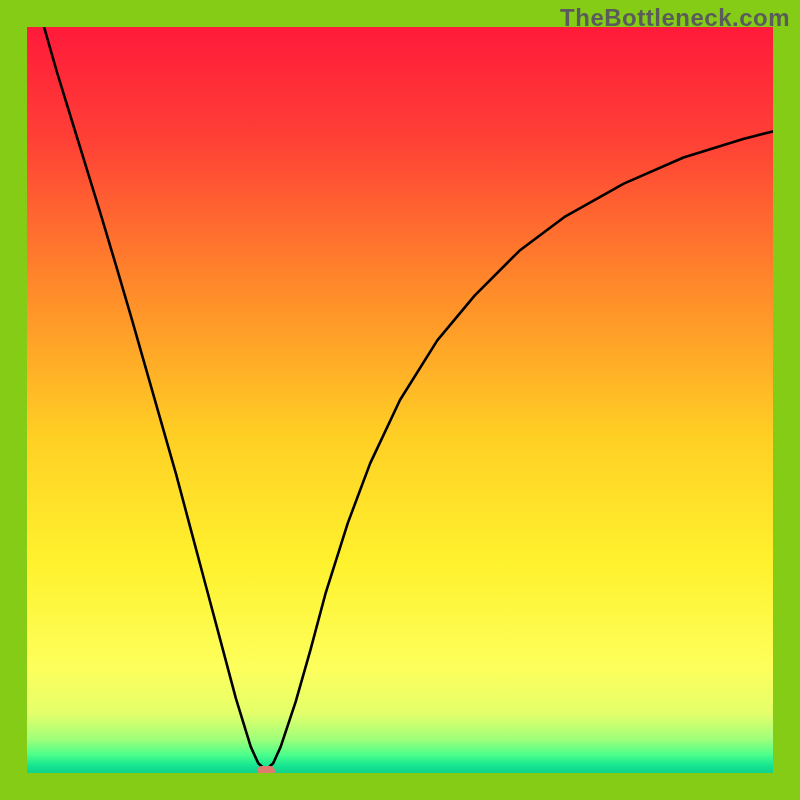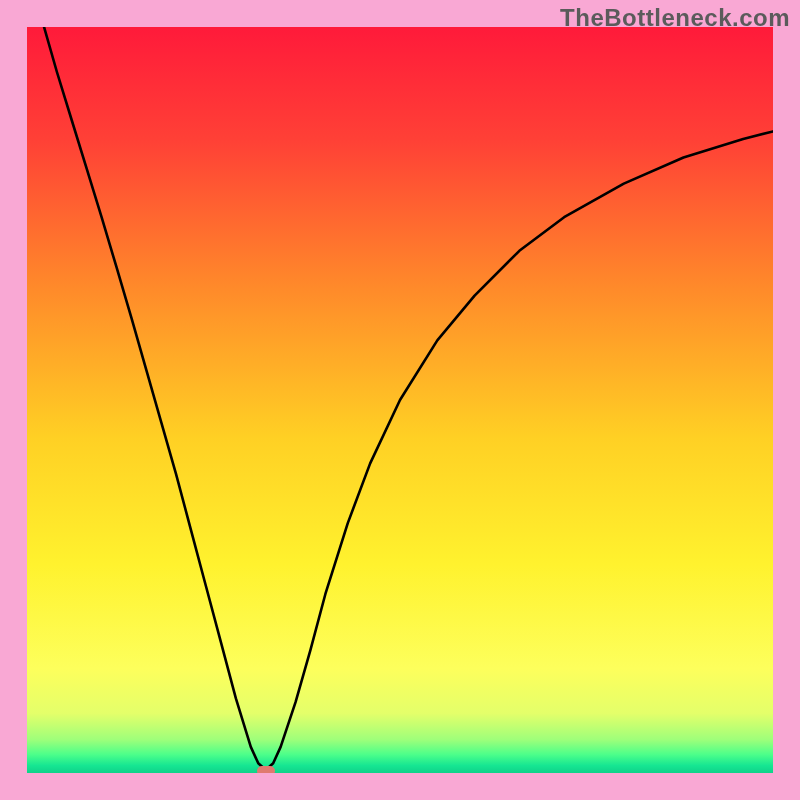--- a/index.html
+++ b/index.html
@@ -8,21 +8,21 @@
     width: 800px;
     height: 800px;
     overflow: hidden;
     background: #000;
     font-family: Arial, Helvetica, sans-serif;
   }
   .frame {
     position: relative;
     width: 800px;
     height: 800px;
-    background: #f9a8d4;
+    background: #84cc16;
   }
   .watermark {
     position: absolute;
     top: 4px;
     right: 10px;
     color: #5b5b5b;
     font-size: 24px;
     font-weight: 600;
     letter-spacing: 0.5px;
     z-index: 10;

